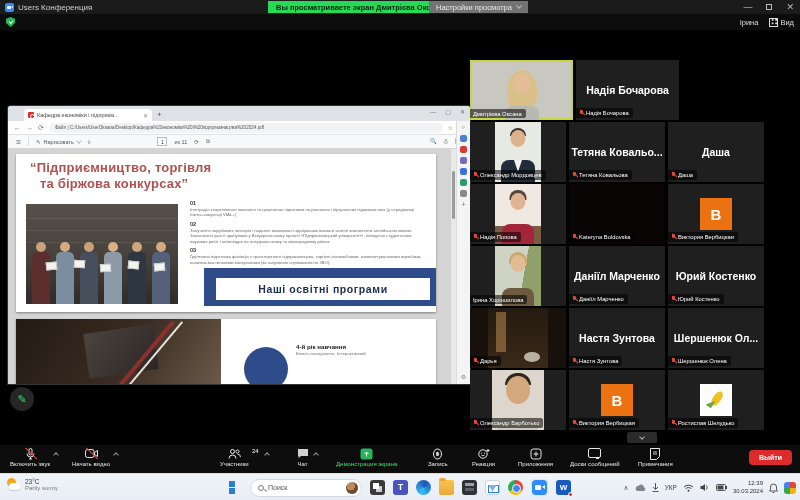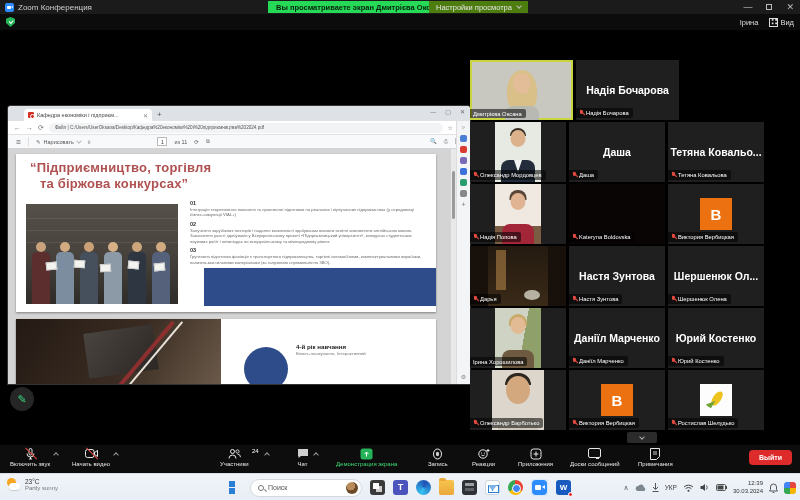--- a/index.html
+++ b/index.html
@@ -11,21 +11,21 @@
   #titlebar { position:absolute; left:0; top:0; width:800px; height:14px; background:#1b1b1b;
     display:flex; align-items:center; color:#cfcfcf; font-size:8px; }
   .zoom-app-icon { width:9px; height:9px; background:#2d8cff; border-radius:2px; margin:0 4px 0 5px;
     position:relative; }
   .zoom-app-icon::after { content:""; position:absolute; left:2px; top:3px; width:3.5px; height:3px;
     background:#fff; border-radius:1px; }
   .zoom-app-icon::before { content:""; position:absolute; right:1px; top:3px; width:0; height:0;
     border-top:1.5px solid transparent; border-bottom:1.5px solid transparent; border-right:2px solid #fff; }
   #view-banner { position:absolute; left:268px; top:1px; height:12px; background:#26d957; color:#06230d;
     font-size:7.5px; font-weight:bold; display:flex; align-items:center; padding:0 8px; }
-  #view-settings { position:absolute; left:429px; top:1px; height:12px; background:#4d7c0f; color:#e8e8e8;
+  #view-settings { position:absolute; left:429px; top:1px; height:12px; background:#737373; color:#e8e8e8;
     font-size:7.5px; display:flex; align-items:center; padding:0 7px; gap:5px; }
   .chev-d { width:4px; height:4px; border-right:1px solid #bbb; border-bottom:1px solid #bbb;
     transform:rotate(45deg); margin-top:-2px; }
   #win-controls { position:absolute; right:6px; top:0; height:14px; display:flex; gap:14px; align-items:center; color:#bbb; }
   #win-controls .wc { font-size:9px; line-height:1; cursor:default; }
   .wc-box { width:6px; height:6px; border:1px solid #bbb; }
 
   
   #meetbar { position:absolute; left:0; top:14px; width:800px; height:16px; background:#0c0c0c;
     display:flex; align-items:center; }
@@ -261,21 +261,21 @@
 
   svg { display:block; }
 </style>
 </head>
 <body>
 
 <div id="stage">
 
   <div id="titlebar">
     <div class="zoom-app-icon"></div>
-    <span>Zoom Конференция</span>
+    <span>Users Конференция</span>
     <div id="view-banner">Вы просматриваете экран Дмитрієва Оксана</div>
     <div id="view-settings">
       <span>Настройки просмотра</span>
       <span class="chev-d"></span>
     </div>
     <div id="win-controls">
       <span class="wc">—</span>
       <span class="wc wc-box"></span>
       <span class="wc">✕</span>
     </div>
@@ -374,20 +374,21 @@
         </div>
         <div id="points">
           <div class="pt-num">01</div>
           <div class="pt-txt">Інтеграція теоретичного навчання та практичної підготовки на реальних і віртуальних підприємствах (у середовищі бізнес-симуляції VIAL+)</div>
           <div class="pt-num">02</div>
           <div class="pt-txt">Залучення зарубіжних лекторів і надання можливості здобувачам вивчати освітні компоненти англійською мовою. Заохочення участі здобувачів у Всеукраїнському проекті «Підприємницький університет», конкурсах студентських наукових робіт і олімпіадах на всеукраїнському та міжнародному рівнях</div>
           <div class="pt-num">03</div>
           <div class="pt-txt">Ґрунтовна підготовка фахівців з транспортного підприємництва, торгівлі автомобілями, комплектувальними виробами, паливно-мастильними матеріалами (за галузевою спрямованістю ЗВО).</div>
         </div>
         <div id="banner-bg"></div>
+        <div id="banner-box">Наші освітні програми</div>
       </div>
 
       <div id="slide2">
         <div id="slide2-photo">
           <div class="book"></div>
             <div class="stripe"></div>
             <div class="stripe2"></div>
         </div>
         <div id="s2-circle"></div>
         <div id="s2-text">
@@ -440,31 +441,31 @@
             <div class="vhair"></div>
             <div class="vhead"></div>
             <div class="vbody"></div>
           </div>
         <div class="plabel">
             <span class="micoff"></span>
             <span>Олександр Мордовцев</span>
           </div>
       </div>
       <div class="ptile">
+        <div class="bigname">Тетяна  Ковальо...</div>
+        <div class="plabel">
+            <span class="micoff"></span>
+            <span>Тетяна Ковальова</span>
+          </div>
+      </div>
+      <div class="ptile">
         <div class="bigname">Даша</div>
         <div class="plabel">
             <span class="micoff"></span>
             <span>Даша</span>
-          </div>
-      </div>
-      <div class="ptile">
-        <div class="bigname">Тетяна  Ковальо...</div>
-        <div class="plabel">
-            <span class="micoff"></span>
-            <span>Тетяна Ковальова</span>
           </div>
       </div>
     </div>
     <div class="prow">
       <div class="ptile t-popova">
         <div class="vidcol">
             <div class="vhair"></div>
             <div class="vhead"></div>
             <div class="vbody"></div>
           </div>
@@ -481,46 +482,20 @@
       </div>
       <div class="ptile">
         <div class="avatar-sq av-orange">B</div>
         <div class="plabel">
             <span class="micoff"></span>
             <span>Виктория Вербицкая</span>
           </div>
       </div>
     </div>
     <div class="prow">
-      <div class="ptile t-darya">
-        <div class="vidcol">
-            <div class="glow"></div>
-            <div class="flw"></div>
-          </div>
-        <div class="plabel">
-            <span class="micoff"></span>
-            <span>Дарья</span>
-          </div>
-      </div>
-      <div class="ptile">
-        <div class="bigname">Настя Зунтова</div>
-        <div class="plabel">
-            <span class="micoff"></span>
-            <span>Настя Зунтова</span>
-          </div>
-      </div>
-      <div class="ptile">
-        <div class="bigname">Шершенюк  Ол...</div>
-        <div class="plabel">
-            <span class="micoff"></span>
-            <span>Шершенюк Олена</span>
-          </div>
-      </div>
-    </div>
-    <div class="prow">
       <div class="ptile t-khoroshylova">
         <div class="vidcol">
             <div class="vhair"></div>
             <div class="vhead"></div>
             <div class="vbody"></div>
           </div>
         <div class="plabel">
             <span>Ірина Хорошилова</span>
           </div>
       </div>
@@ -529,20 +504,46 @@
         <div class="plabel">
             <span class="micoff"></span>
             <span>Даніїл Марченко</span>
           </div>
       </div>
       <div class="ptile">
         <div class="bigname">Юрий Костенко</div>
         <div class="plabel">
             <span class="micoff"></span>
             <span>Юрий Костенко</span>
+          </div>
+      </div>
+    </div>
+    <div class="prow">
+      <div class="ptile t-darya">
+        <div class="vidcol">
+            <div class="glow"></div>
+            <div class="flw"></div>
+          </div>
+        <div class="plabel">
+            <span class="micoff"></span>
+            <span>Дарья</span>
+          </div>
+      </div>
+      <div class="ptile">
+        <div class="bigname">Настя Зунтова</div>
+        <div class="plabel">
+            <span class="micoff"></span>
+            <span>Настя Зунтова</span>
+          </div>
+      </div>
+      <div class="ptile">
+        <div class="bigname">Шершенюк  Ол...</div>
+        <div class="plabel">
+            <span class="micoff"></span>
+            <span>Шершенюк Олена</span>
           </div>
       </div>
     </div>
     <div class="prow">
       <div class="ptile t-barbotko">
         <div class="vidcol">
             <div class="vhair"></div>
             <div class="vhead"></div>
             <div class="vbody"></div>
           </div>

